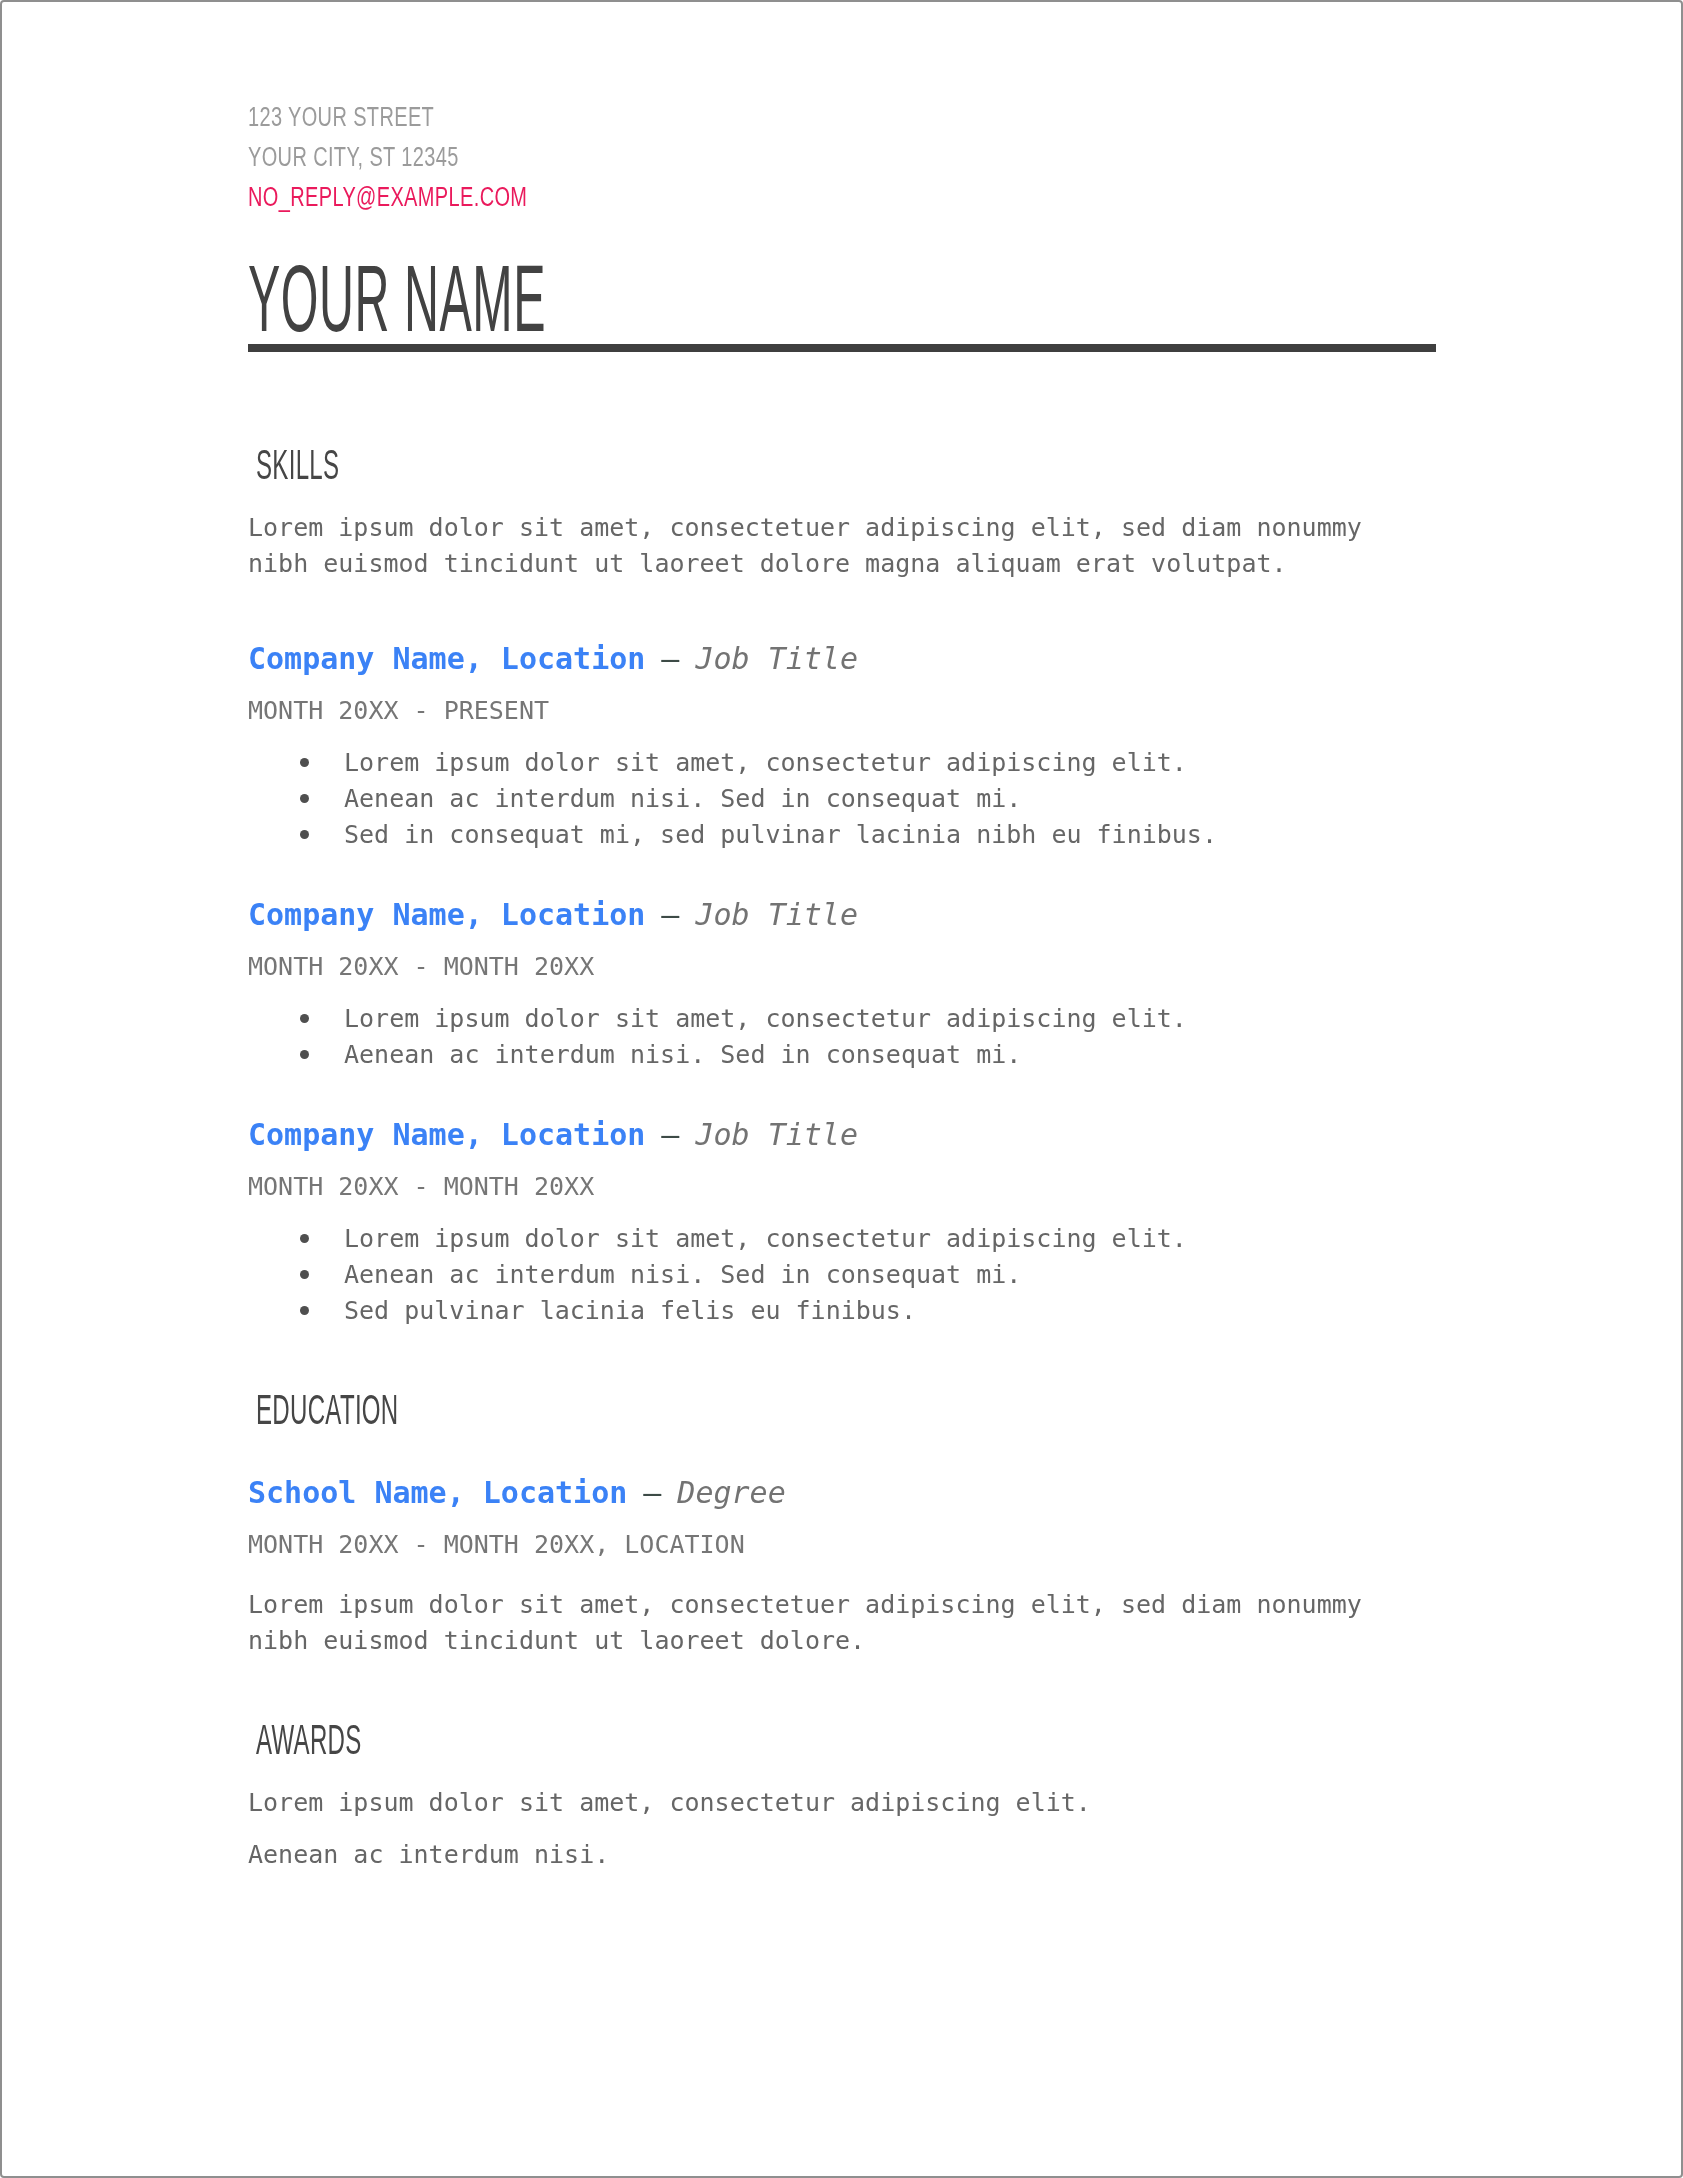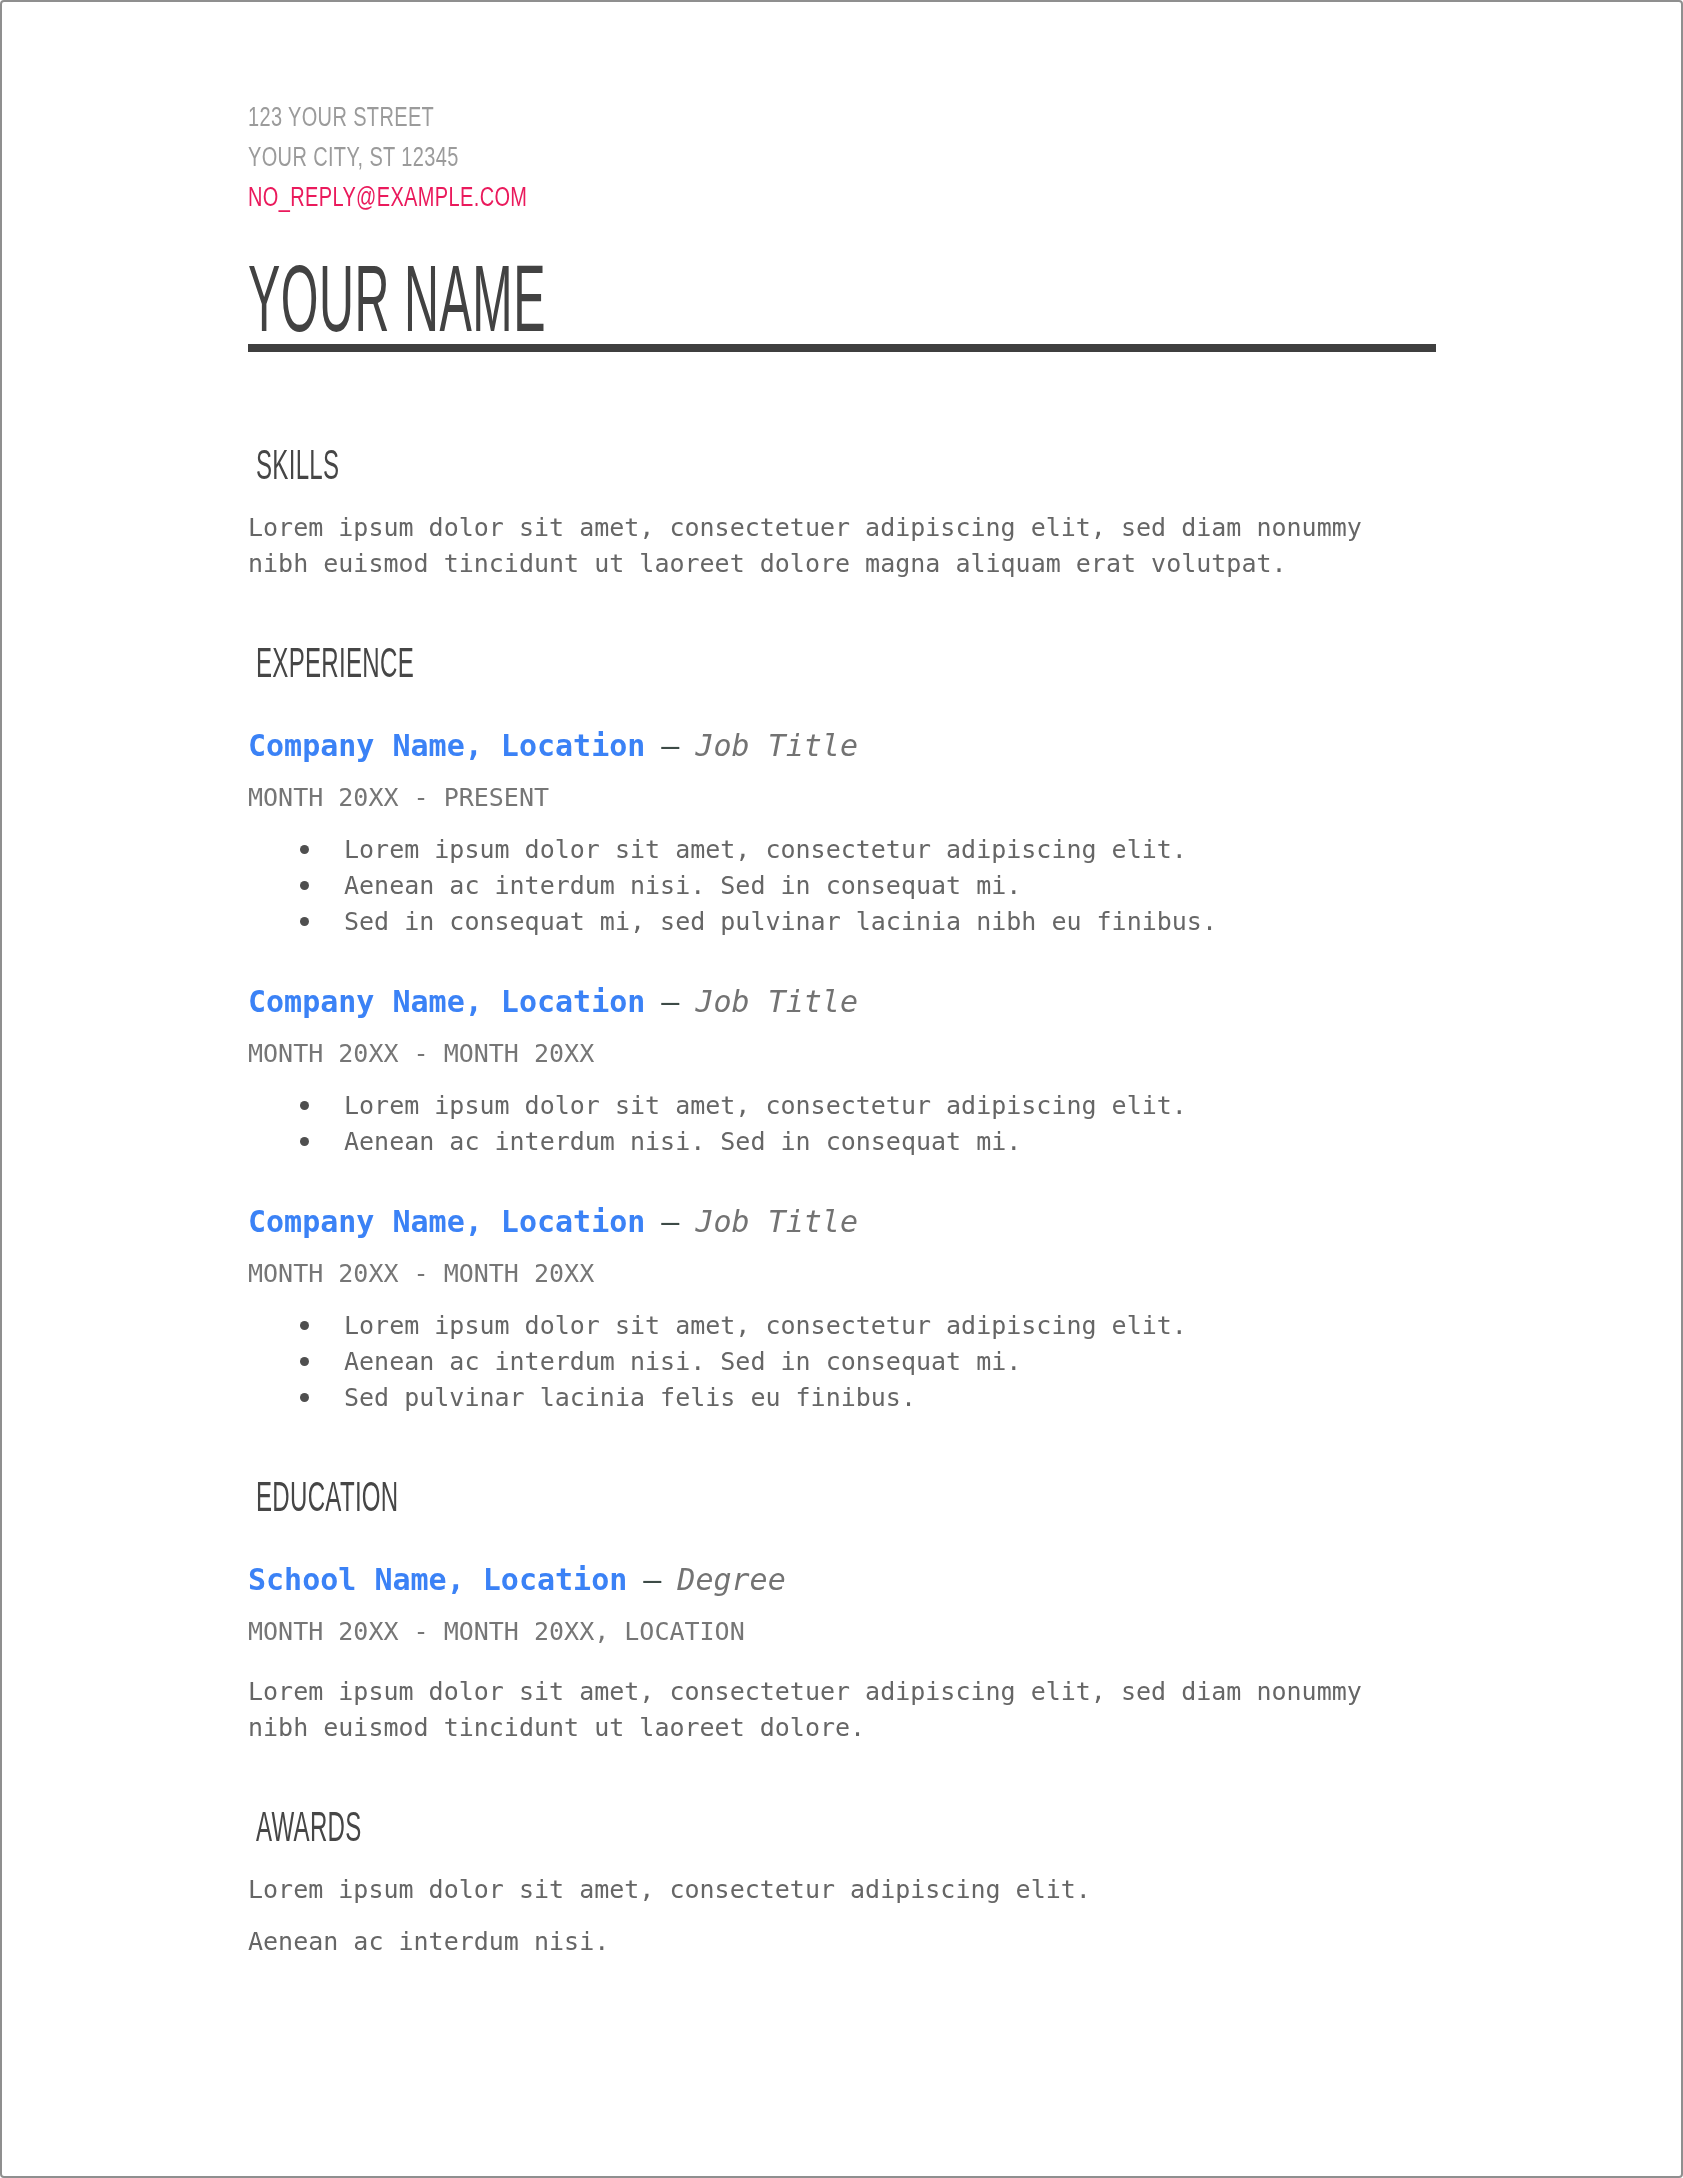--- a/index.html
+++ b/index.html
@@ -85,21 +85,20 @@
 
     <h1 class="name"><span class="cond">YOUR NAME</span></h1>
     <div class="rule"></div>
 
     <div class="section section-skills">
       <h2 class="section-heading"><span class="cond">SKILLS</span></h2>
       <p class="body-text">Lorem ipsum dolor sit amet, consectetuer adipiscing elit, sed diam nonummy nibh euismod tincidunt ut laoreet dolore magna aliquam erat volutpat.</p>
     </div>
 
     <div class="section">
-      <h2 class="section-heading"><span class="cond">EXPERIENCE</span></h2>
 
       <div class="entry">
         <p class="entry-title"><span class="primary">Company Name, Location</span><span class="sep">—</span><span class="role">Job Title</span></p>
         <p class="dates">MONTH 20XX - PRESENT</p>
         <ul class="bullets">
           <li>Lorem ipsum dolor sit amet, consectetur adipiscing elit.</li>
           <li>Aenean ac interdum nisi. Sed in consequat mi.</li>
           <li>Sed in consequat mi, sed pulvinar lacinia nibh eu finibus.</li>
         </ul>
       </div>

